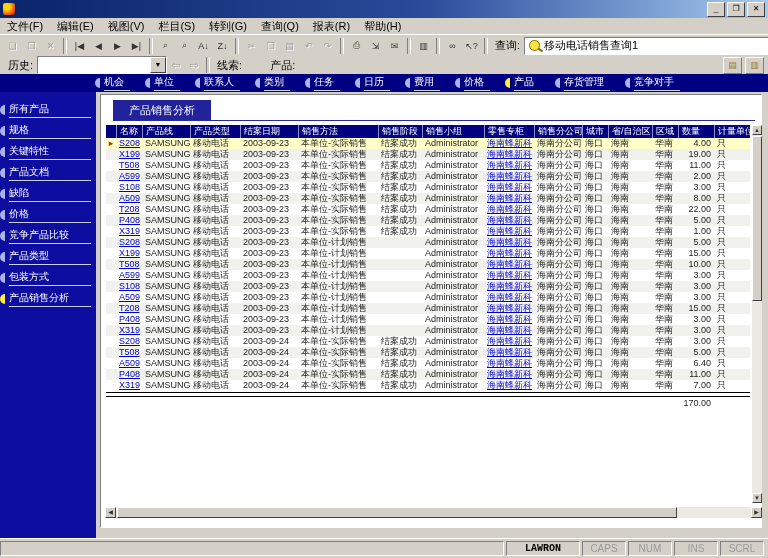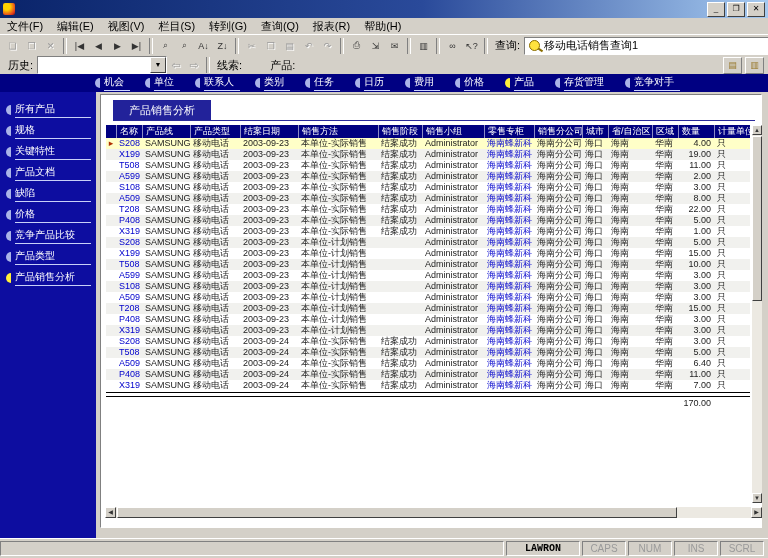--- a/index.html
+++ b/index.html
@@ -52,21 +52,21 @@
   
   .tabstrip{position:absolute;left:0;top:74px;width:768px;height:18px;background:#000082;display:flex;align-items:center;
     padding-left:95px;box-sizing:border-box;}
   .tab{display:flex;align-items:center;margin-right:15px;cursor:default;}
   .tab-icon{width:5px;height:10px;border-radius:10px 0 0 10px;background:#aab4e8;margin-right:4px;flex:none;}
   .tab-icon.active{background:#ffef3a;}
   .tab-label{color:#fff;font-size:10px;border-bottom:1px solid #cdd5ff;padding:0 6px 1px 0;white-space:nowrap;}
 
   
   .sidebar{position:absolute;left:0;top:92px;width:96px;height:446px;background:#0d0da0;box-sizing:border-box;padding-top:7px;}
-  .side-item{display:flex;align-items:center;height:21px;padding-left:6px;}
+  .side-item{display:flex;align-items:center;height:21px;padding-left:0;}
   .side-icon{width:5px;height:10px;border-radius:10px 0 0 10px;background:#aab4e8;margin-right:4px;flex:none;}
   .side-icon.active{background:#ffef3a;}
   .side-label{flex:1;color:#fff;font-size:10px;border-bottom:1px solid #c8d0f8;padding-bottom:1px;margin-right:5px;white-space:nowrap;overflow:hidden;}
 
   
   .content{position:absolute;left:96px;top:92px;width:672px;height:446px;background:#d4d0c8;}
   .panel{position:absolute;left:4px;top:2px;width:662px;height:434px;background:#fff;
     border:1px solid;border-color:#808080 #fff #fff #808080;box-sizing:border-box;}
   .main-title{position:absolute;left:12px;top:5px;background:#22229a;color:#fff;font-size:11px;padding:3px 16px;white-space:nowrap;}
   .title-rule{position:absolute;left:12px;right:6px;top:25px;border-bottom:1px solid #2a2a9a;}
@@ -75,21 +75,21 @@
   .grid{position:absolute;left:5px;top:30px;width:644px;font-size:9px;}
   .ghead{display:flex;height:13px;background:#000080;color:#fff;}
   .gh{box-sizing:border-box;padding-left:3px;white-space:nowrap;overflow:hidden;height:13px;line-height:13px;
     border-left:1px solid rgba(255,255,255,.55);}
   .gh:first-child{border-left:none;}
   .trow{display:flex;height:11px;line-height:11px;}
   .trow.alt{background:#f1f1ee;}
   .trow.selected{background:#ffffc8;}
   .td{box-sizing:border-box;padding-left:3px;overflow:hidden;white-space:nowrap;color:#1c1c1c;}
   .td.num{text-align:right;padding-left:0;padding-right:3px;}
-  .td.lnk{color:#0000cc;}
+  .td.lnk{color:#0000cc;text-decoration:underline;}
   .td.marker{padding:0;text-align:center;color:#b03000;font-weight:bold;}
   .total-sep{height:3px;border-top:1px solid #000;border-bottom:1px solid #000;margin-top:1px;}
   .total-row{display:flex;height:12px;line-height:12px;color:#000;}
 
   
   .vscroll{position:absolute;left:651px;top:30px;width:10px;height:378px;background:#ece9e2;}
   .sb-btn{position:absolute;left:0;width:10px;height:10px;background:#d4d0c8;border:1px solid;border-color:#fff #404040 #404040 #fff;
     box-sizing:border-box;font-size:6px;line-height:8px;text-align:center;color:#333;}
   .vthumb{position:absolute;left:0;top:11px;width:10px;height:165px;background:#d4d0c8;border:1px solid;border-color:#fff #404040 #404040 #fff;box-sizing:border-box;}
   .hscroll{position:absolute;left:4px;top:412px;width:657px;height:11px;background:#ece9e2;}
@@ -270,20 +270,24 @@
       </div>
       <div class="side-item">
         <span class="side-icon"></span>
         <span class="side-label">竞争产品比较</span>
       </div>
       <div class="side-item">
         <span class="side-icon"></span>
         <span class="side-label">产品类型</span>
       </div>
       <div class="side-item">
+        <span class="side-icon"></span>
+        <span class="side-label">包装方式</span>
+      </div>
+      <div class="side-item">
         <span class="side-icon active"></span>
         <span class="side-label">产品销售分析</span>
       </div>
     </div>
 
   <div class="content">
     <div class="panel">
       <div class="main-title">产品销售分析</div>
       <div class="title-rule"></div>
 

